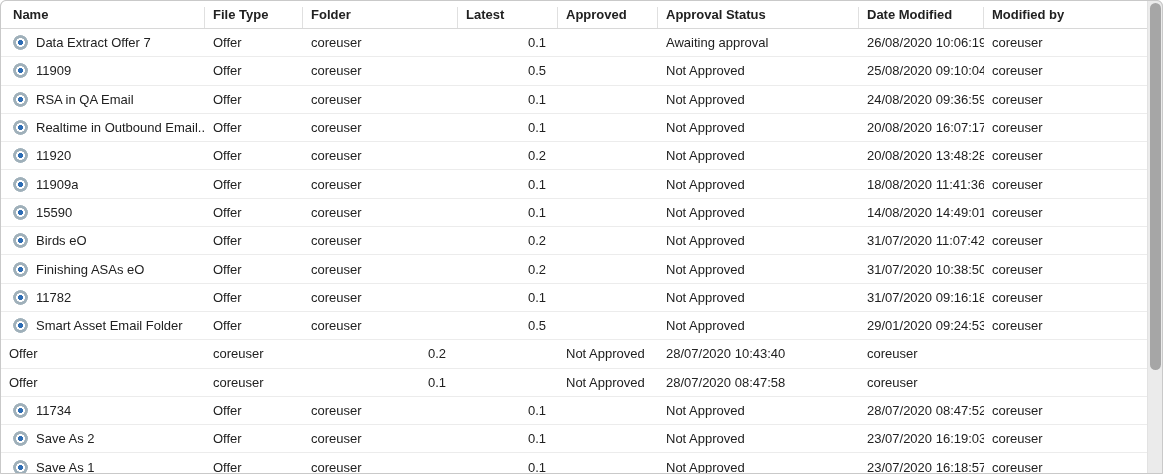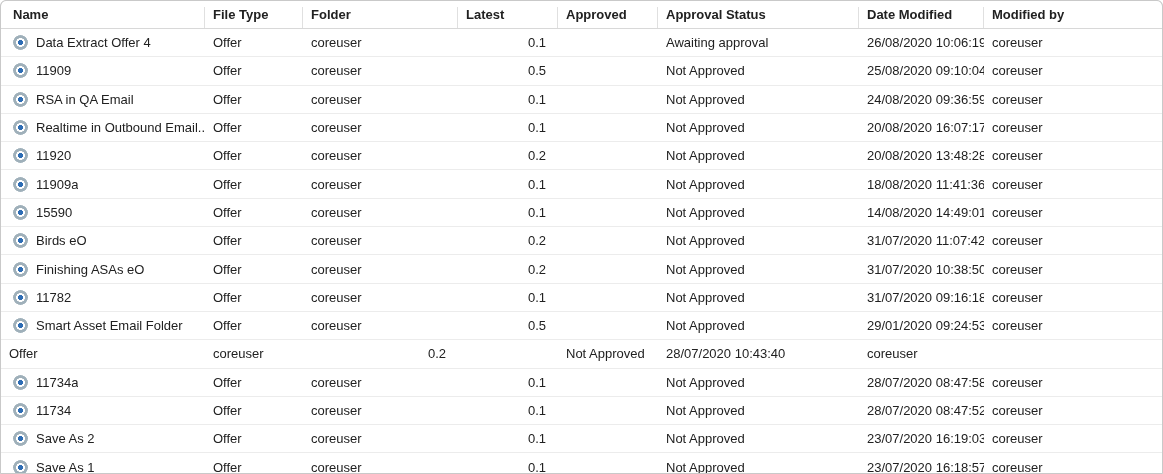--- a/index.html
+++ b/index.html
@@ -1,21 +1,21 @@
 <!DOCTYPE html>
 <html><head>
 <meta charset="utf-8">
 <style>
   * { margin:0; padding:0; box-sizing:border-box; }
   html,body { width:1163px; height:474px; background:#fff; font-family:"Liberation Sans", sans-serif; }
 
   .table-shell {
     position:relative; width:1163px; height:474px;
     border:1px solid #c9c9c9; border-radius:6px 6px 0 0;
-    overflow:hidden; background:#a3a3a3; display:flex;flex-direction:column;
+    overflow:hidden; background:#a3a3a3; display:flex;
   }
   .grid-area { flex:1 1 auto; min-width:0; }
 
   .hrow, .drow {
     display:grid;
     grid-template-columns:204px 98px 155px 100px 100px 201px 125px 1fr;
     align-items:center; background:#fff;
   }
   .hrow { height:28px; border-bottom:1px solid #d8d8d8; }
   .drow { height:28.3px; border-bottom:1px solid #ececec; }
@@ -67,21 +67,21 @@
       <div class="cell hcell">Approved</div>
       <div class="cell hcell">Approval Status</div>
       <div class="cell hcell">Date Modified</div>
       <div class="cell hcell">Modified by</div>
     </div>
 
     <div id="table-body">
   <div class="drow">
     <div class="cell c-name">
       <span class="offer-icon"></span>
-      <span class="name-text">Data Extract Offer 4</span>
+      <span class="name-text">Data Extract Offer 7</span>
     </div>
     <div class="cell">Offer</div>
     <div class="cell">coreuser</div>
     <div class="cell c-latest">0.1</div>
     <div class="cell"></div>
     <div class="cell">Awaiting approval</div>
     <div class="cell">26/08/2020 10:06:19</div>
     <div class="cell">coreuser</div>
   </div>
 
@@ -229,24 +229,20 @@
     <div class="cell">Offer</div>
     <div class="cell">coreuser</div>
     <div class="cell c-latest">0.2</div>
     <div class="cell"></div>
     <div class="cell">Not Approved</div>
     <div class="cell">28/07/2020 10:43:40</div>
     <div class="cell">coreuser</div>
   </div>
 
   <div class="drow">
-    <div class="cell c-name">
-      <span class="offer-icon"></span>
-      <span class="name-text">11734a</span>
-    </div>
     <div class="cell">Offer</div>
     <div class="cell">coreuser</div>
     <div class="cell c-latest">0.1</div>
     <div class="cell"></div>
     <div class="cell">Not Approved</div>
     <div class="cell">28/07/2020 08:47:58</div>
     <div class="cell">coreuser</div>
   </div>
 
   <div class="drow">

